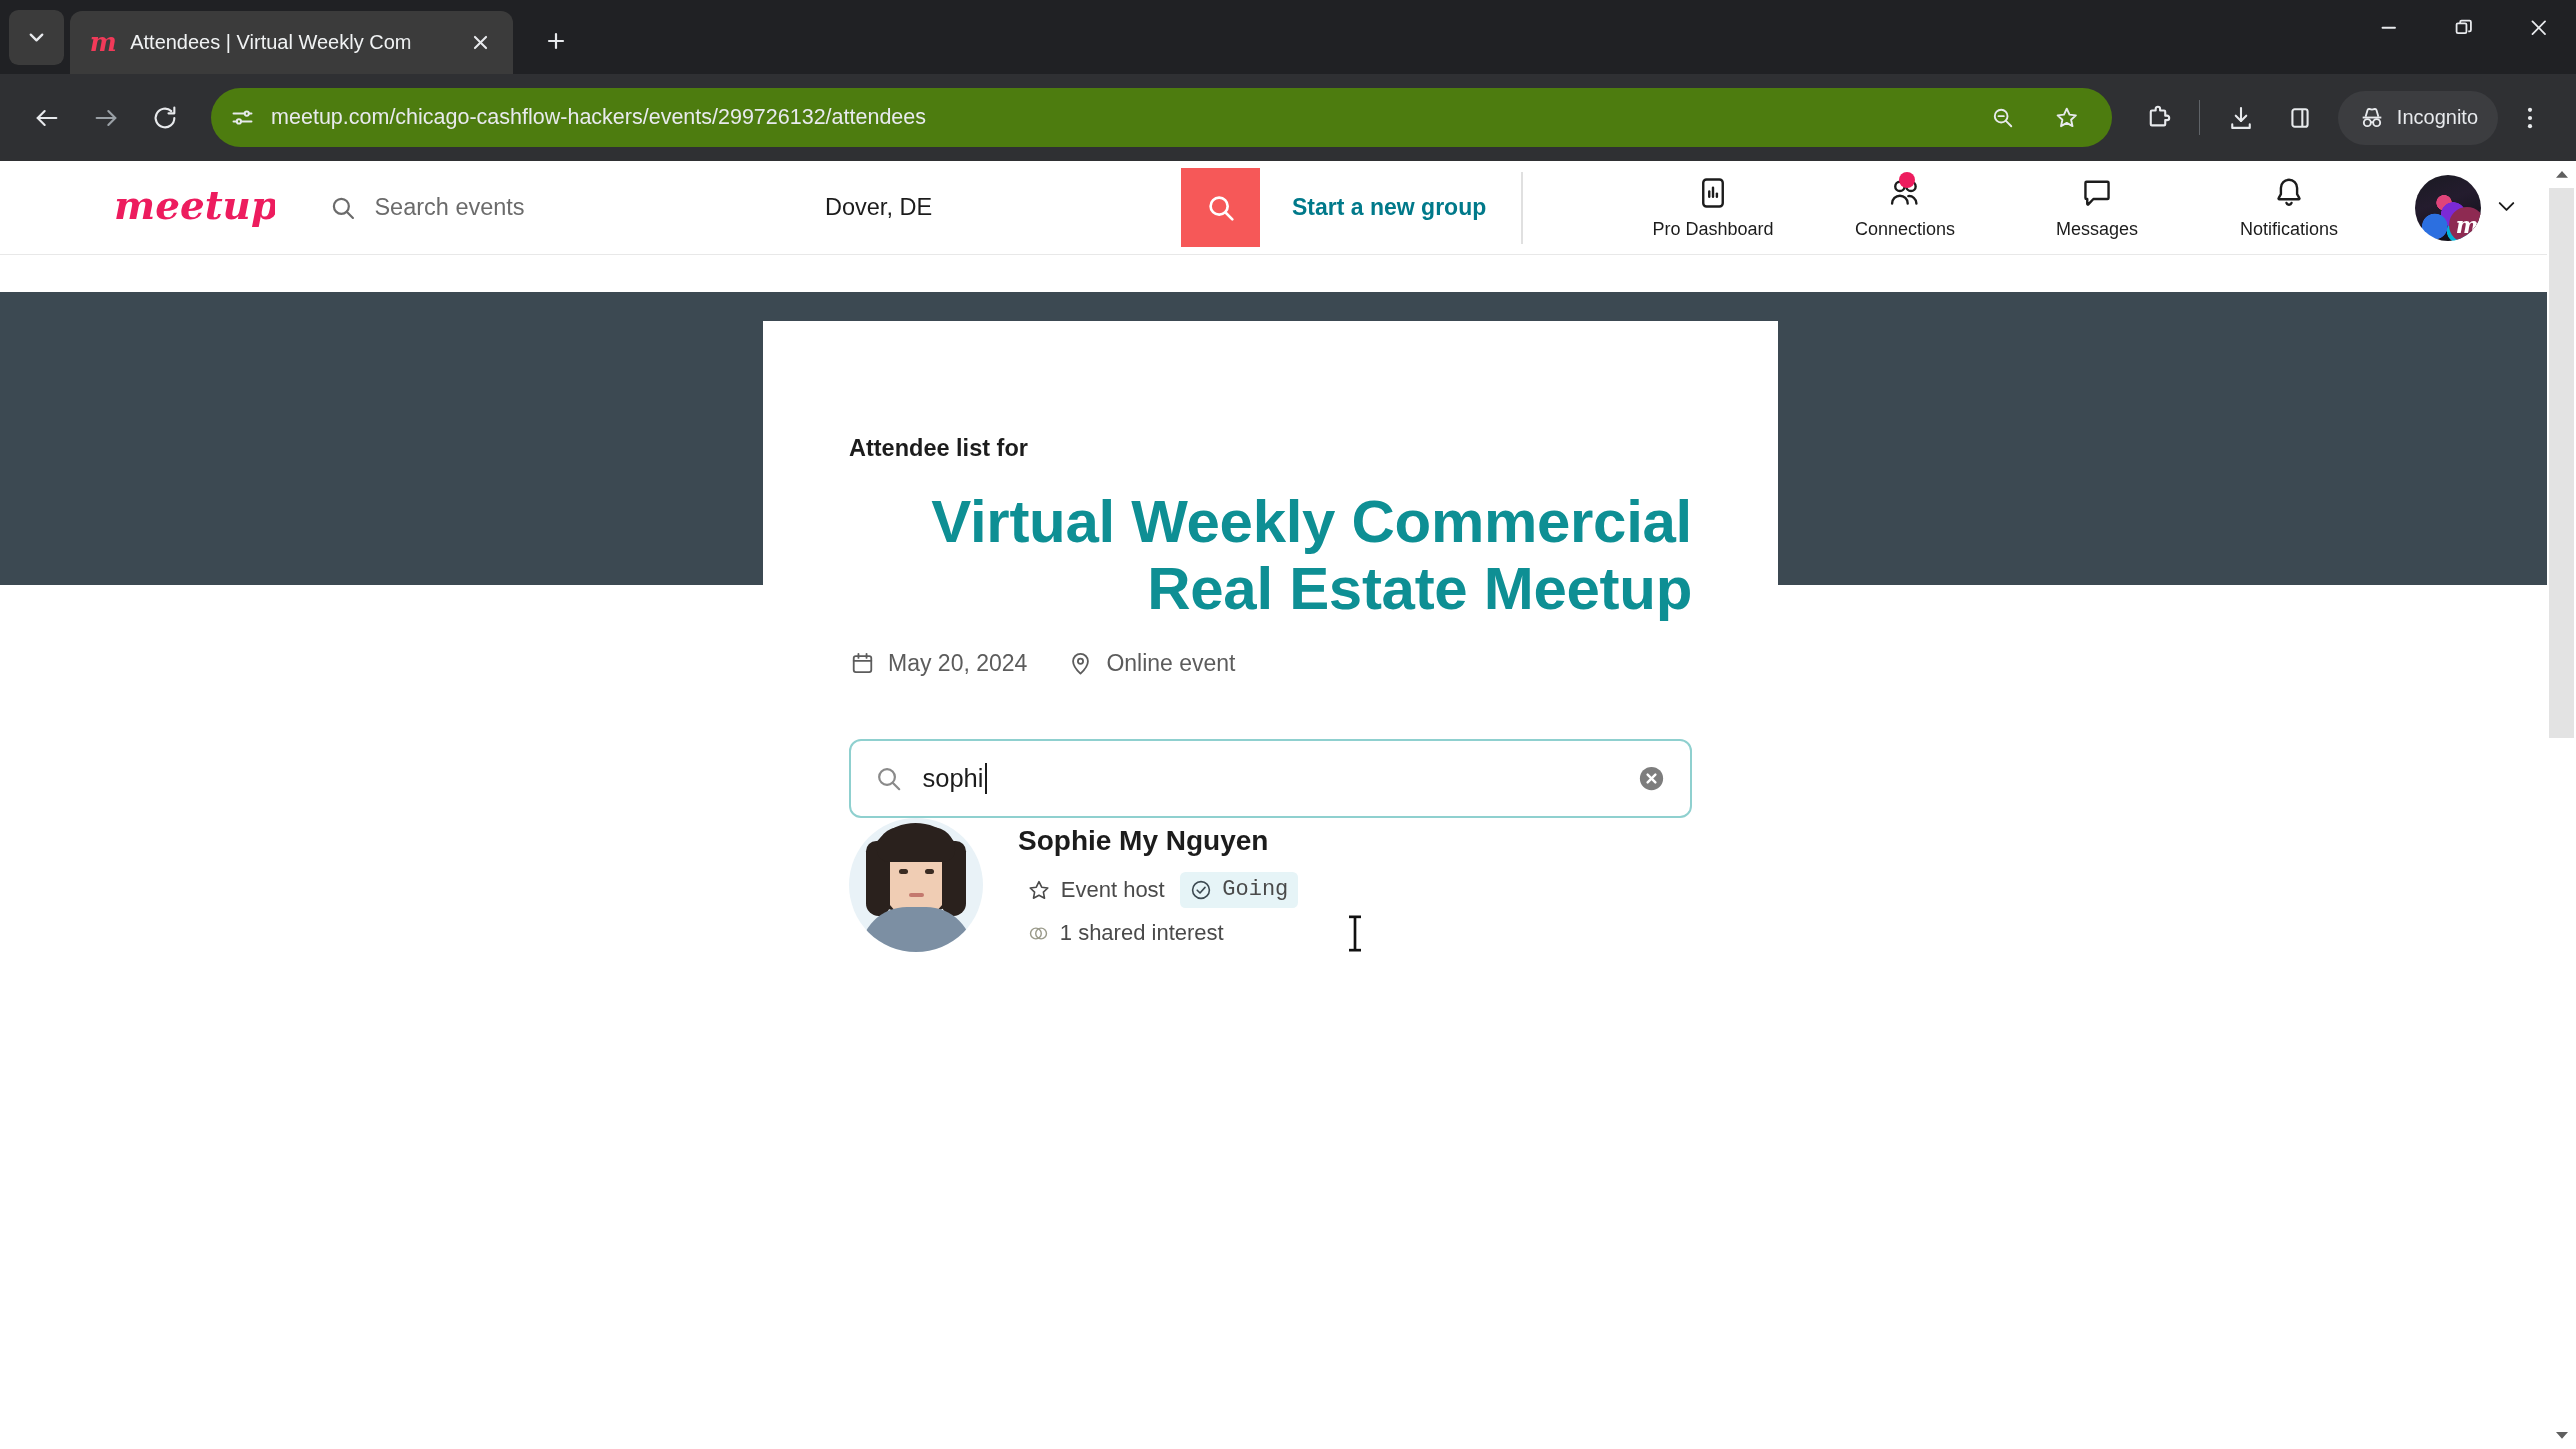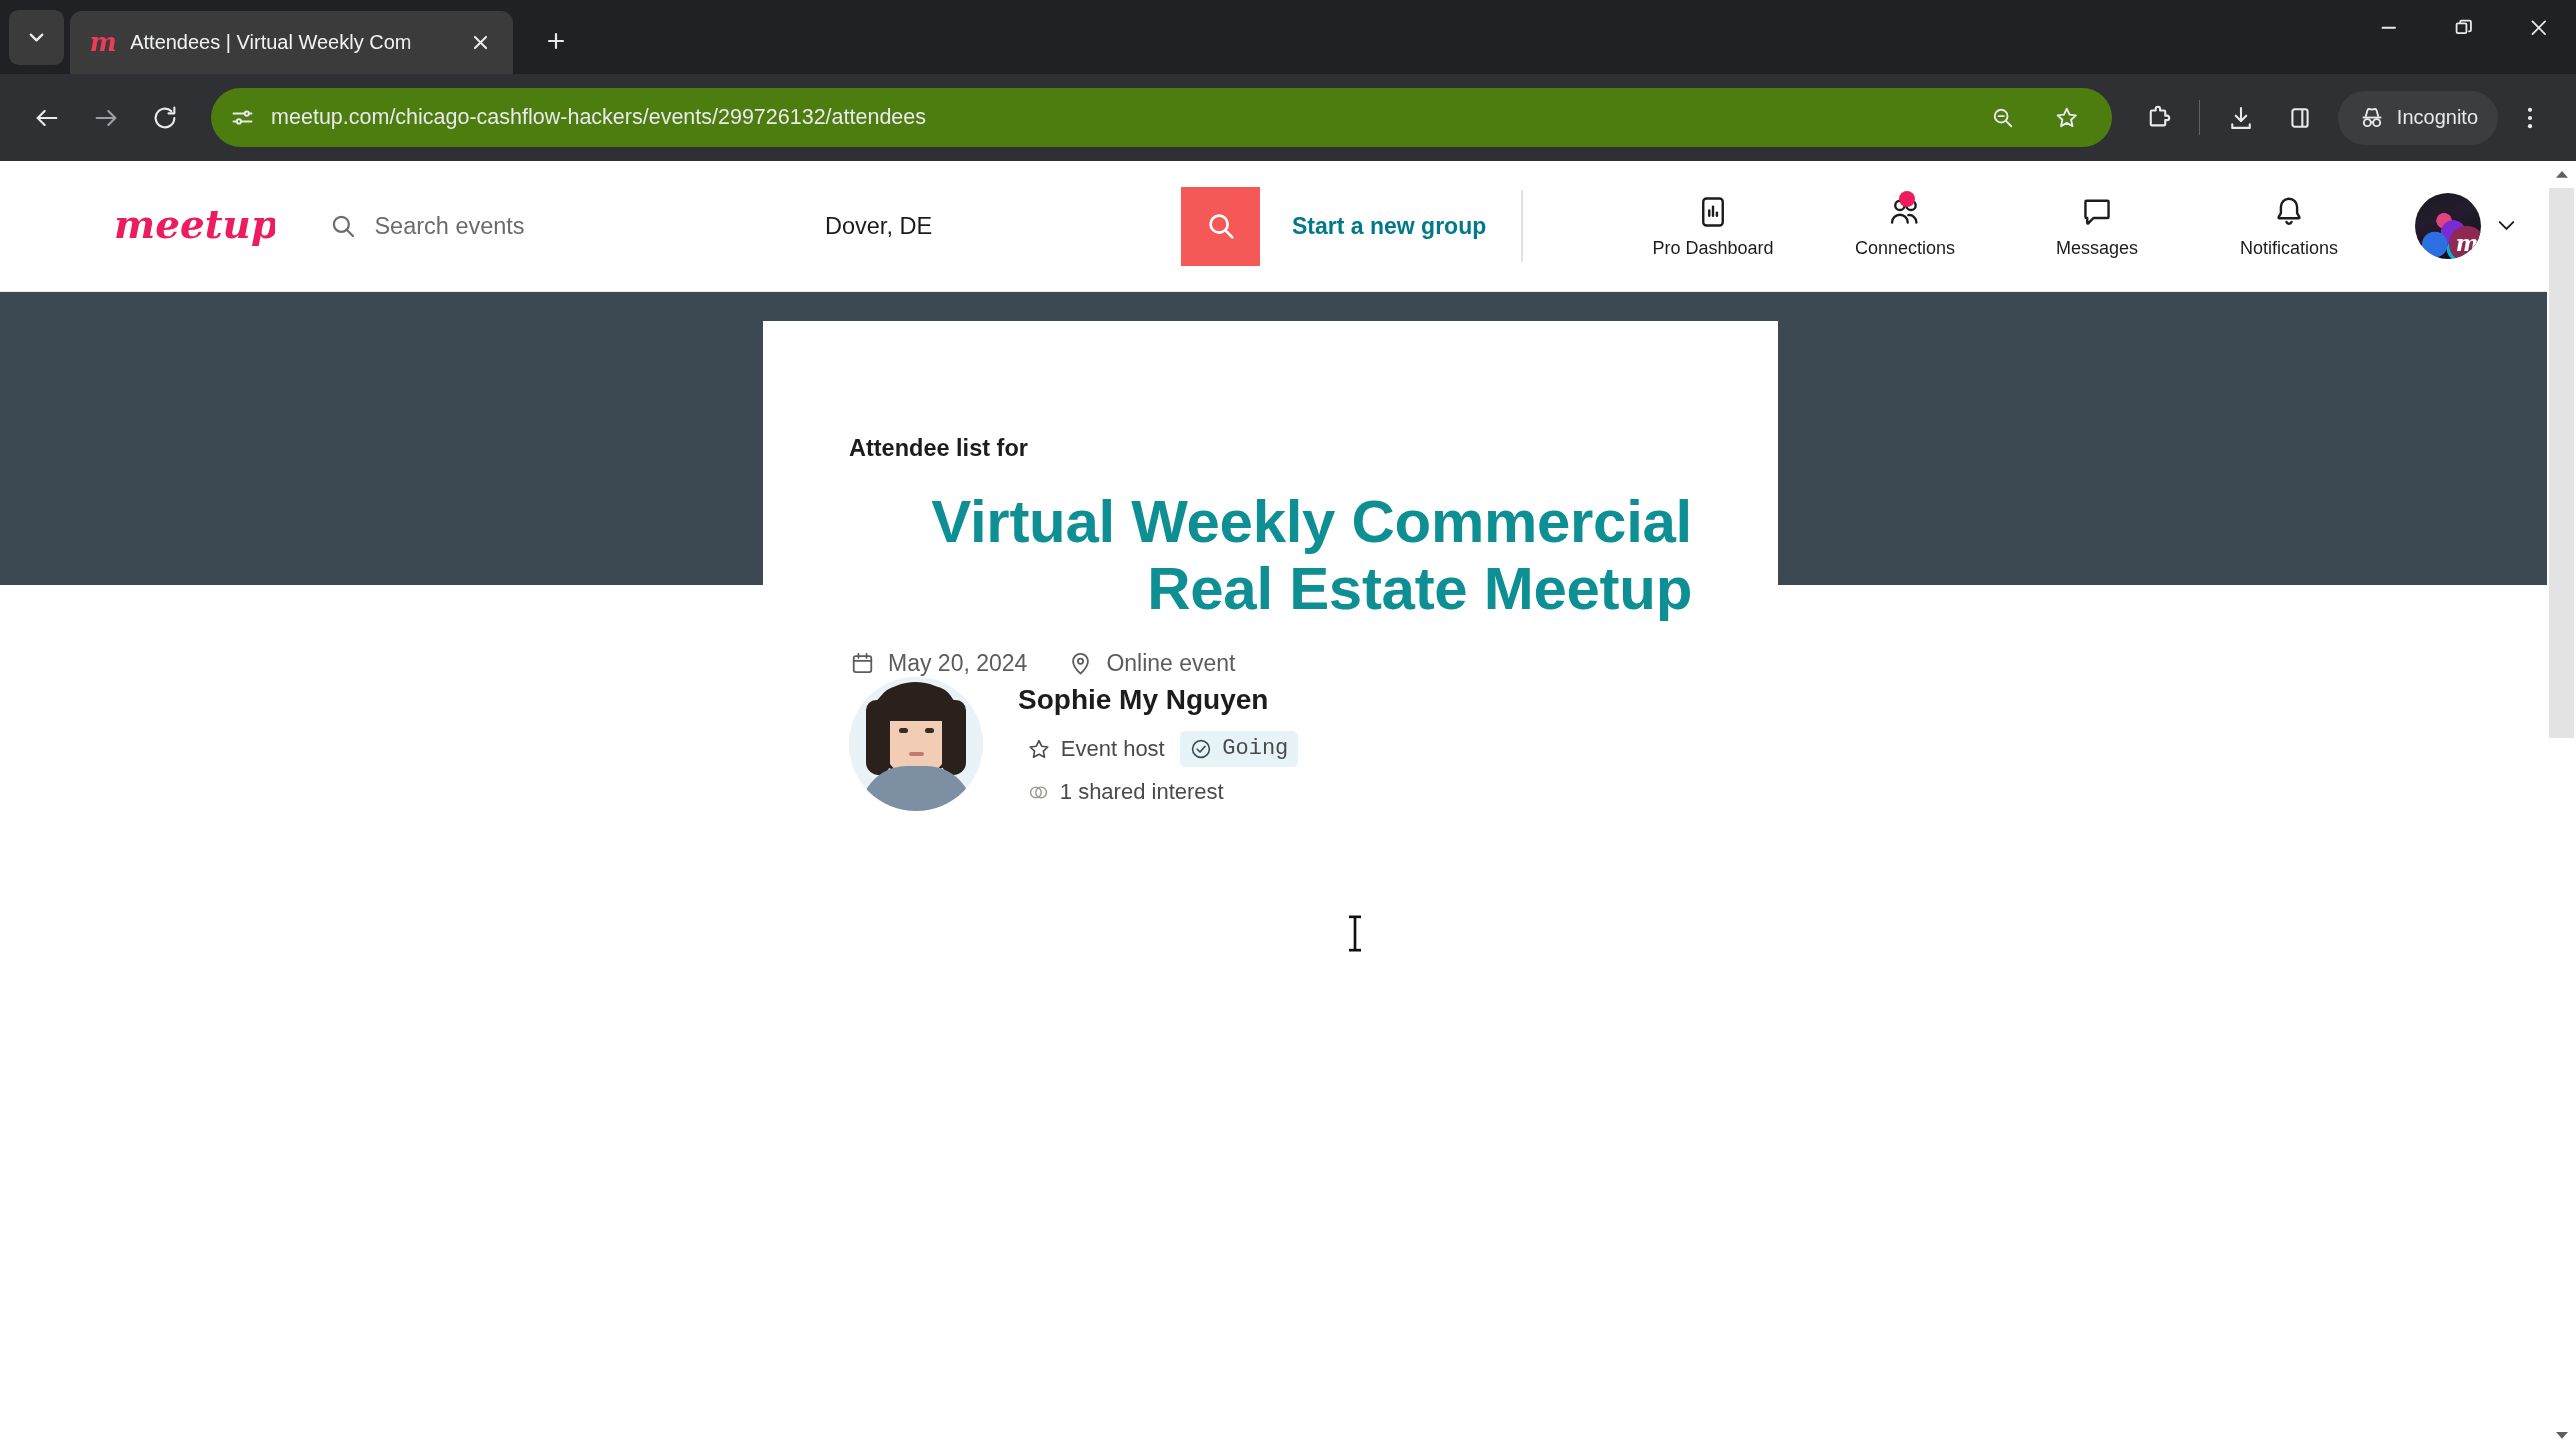--- a/index.html
+++ b/index.html
@@ -98,21 +98,21 @@
   .incognito-chip svg { width: 28px; height: 28px; flex: none; }
   .incognito-chip span { color: #e8eaed; font-size: 20px; white-space: nowrap; }
 
   
   #page {
     position: absolute; top: 161px; left: 0;
     width: 2576px; height: 1288px; background: #fff; overflow: hidden;
   }
 
   .mu-header {
-    height: 131px; background: #fff; border-bottom: 1.3px solid #e8e8e8;
+    height: 94px; background: #fff; border-bottom: 1.3px solid #e8e8e8;
     display: flex; align-items: center; padding: 0 0 0 114px;
     position: relative; width: 2547px;
   }
   .mu-logo { flex: none; margin-right: 54px; cursor: pointer; height: 58px; display:flex; align-items:center;}
   .mu-logo svg { height: 55px; width: 161px; }
 
   .mu-search {
     display: flex; align-items: center; gap: 17.4px; cursor: text;
     width: 496px; flex: none;
   }
@@ -547,20 +547,37 @@
         </div>
         <div class="meta-item">
           <svg viewBox="0 0 24 24" fill="none" stroke="#5c5c5c" stroke-width="1.6" stroke-linejoin="round">
               <path d="M12 21s6.6-6.1 6.6-11A6.6 6.6 0 0 0 5.4 10c0 4.9 6.6 11 6.6 11z"></path>
               <circle cx="12" cy="10" r="2.3"></circle>
             </svg>
           <span>Online event</span>
         </div>
       </div>
 
+      <div class="att-search">
+        <svg class="glass" viewBox="0 0 24 24" fill="none" stroke="#8a8a8a" stroke-width="1.8" stroke-linecap="round">
+            <circle cx="10.6" cy="10.6" r="6.4"></circle>
+            <line x1="15.4" y1="15.4" x2="20.5" y2="20.5"></line>
+          </svg>
+        <div class="att-input-shell">
+          <span class="att-input">sophi</span>
+            <span class="caret"></span>
+        </div>
+        <div class="clear-btn">
+          <svg viewBox="0 0 24 24">
+              <circle cx="12" cy="12" r="9" fill="#7d7d7d"></circle>
+              <line x1="9" y1="9" x2="15" y2="15" stroke="#ffffff" stroke-width="1.9" stroke-linecap="round"></line>
+              <line x1="15" y1="9" x2="9" y2="15" stroke="#ffffff" stroke-width="1.9" stroke-linecap="round"></line>
+            </svg>
+        </div>
+      </div>
 
       <div class="att-list">
         <div class="att-row">
           <div class="att-photo">
             <div class="hair"></div>
               <div class="face"></div>
               <div class="sideL"></div>
               <div class="sideR"></div>
             <div class="bangs"></div>
               <div class="eyeL"></div>

